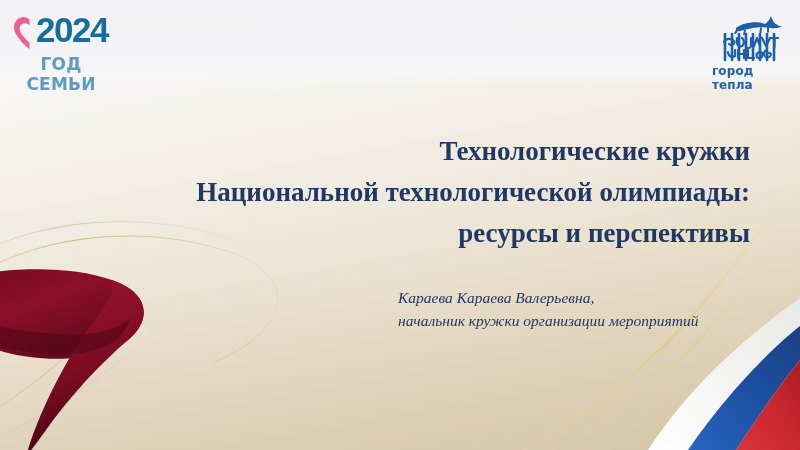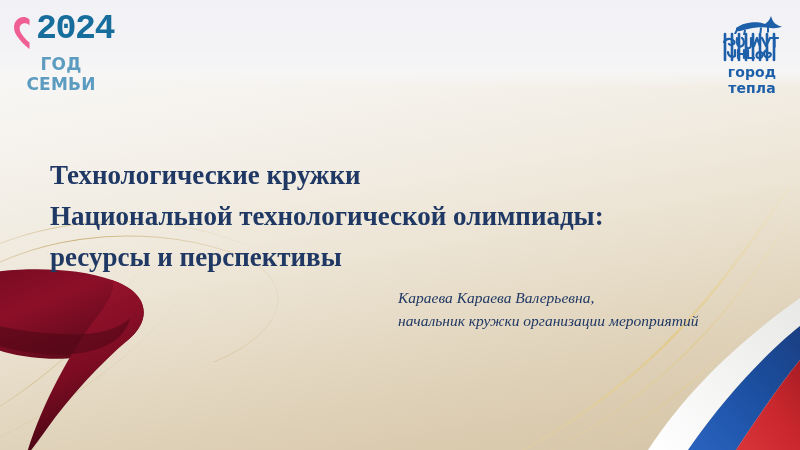--- a/index.html
+++ b/index.html
@@ -61,21 +61,21 @@
     position: absolute;
     left: 12px;
     top: 10px;
     width: 92px;
     height: 70px;
   }
   .logo-family .lf-year {
     position: absolute;
     left: 24px;
     top: 2px;
-    font-family: Liberation Mono, monospace;
+    font-family: Liberation Sans, sans-serif;
     font-weight: bold;
     font-size: 35px;
     color: #176e9c;
     letter-spacing: -1.5px;
     line-height: 1;
   }
   .logo-family .lf-sub {
     position: absolute;
     left: 6px;
     top: 44px;
@@ -101,35 +101,34 @@
     left: 712px;
     top: 12px;
     width: 80px;
     height: 68px;
   }
   .logo-surgut .ls-sub {
     position: absolute;
     left: 0;
     top: 52px;
     width: 80px;
-    text-align: center;
     font-family: "DejaVu Sans", "Liberation Sans", sans-serif;
     font-weight: bold;
-    font-size: 14px;
+    font-size: 12px;
     color: #1d5fa8;
     letter-spacing: 0.1px;
   }
 
   
   .title-block {
     position: absolute;
     left: 50px;
-    top: 155px;
+    top: 131px;
     width: 700px;
-    text-align: left;
+    text-align: right;
   }
   .title-line {
     font-size: 27px;
     font-weight: bold;
     color: #1f3864;
     line-height: 41px;
     white-space: nowrap;
   }
 
   

